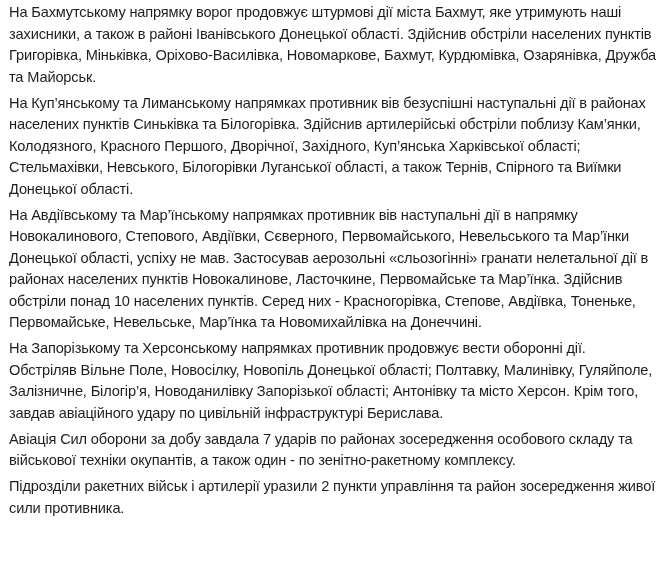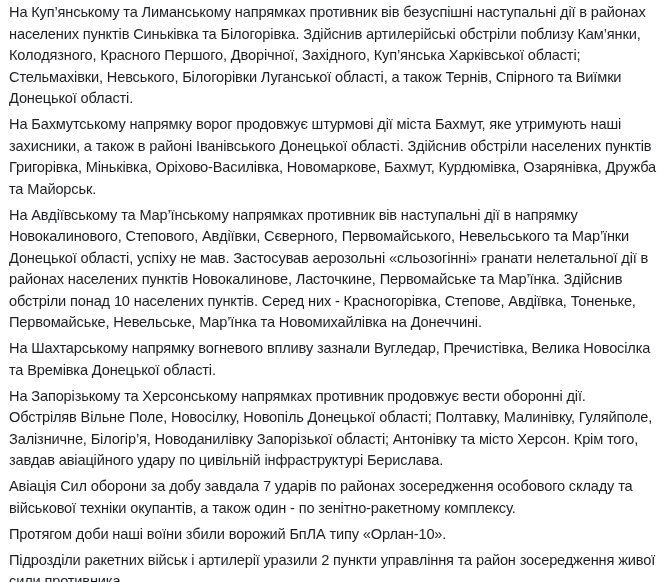--- a/index.html
+++ b/index.html
@@ -13,21 +13,19 @@
     line-height: 21.5px;
     color: #1c1e21;
     letter-spacing: -0.15px;
   }
   .post p { margin: 0 0 4.5px 0; }
 </style>
 </head>
 <body>
 
 <div class="post">
+  <p>На Бахмутському напрямку ворог продовжує штурмові дії міста Бахмут, яке утримують наші захисники, а також в районі Іванівського Донецької області. Здійснив обстріли населених пунктів Григорівка, Міньківка, Оріхово-Василівка, Новомаркове, Бахмут, Курдюмівка, Озарянівка, Дружба та Майорськ.</p>
   <p>На Куп’янському та Лиманському напрямках противник вів безуспішні наступальні дії в районах населених пунктів Синьківка та Білогорівка. Здійснив артилерійські обстріли поблизу Кам’янки, Колодязного, Красного Першого, Дворічної, Західного, Куп’янська Харківської області; Стельмахівки, Невського, Білогорівки Луганської області, а також Тернів, Спірного та Виїмки Донецької області.</p>
-  <p>На Бахмутському напрямку ворог продовжує штурмові дії міста Бахмут, яке утримують наші захисники, а також в районі Іванівського Донецької області. Здійснив обстріли населених пунктів Григорівка, Міньківка, Оріхово-Василівка, Новомаркове, Бахмут, Курдюмівка, Озарянівка, Дружба та Майорськ.</p>
   <p>На Авдіївському та Мар’їнському напрямках противник вів наступальні дії в напрямку Новокалинового, Степового, Авдіївки, Сєверного, Первомайського, Невельського та Мар’їнки Донецької області, успіху не мав. Застосував аерозольні «сльозогінні» гранати нелетальної дії в районах населених пунктів Новокалинове, Ласточкине, Первомайське та Мар’їнка. Здійснив обстріли понад 10 населених пунктів. Серед них - Красногорівка, Степове, Авдіївка, Тоненьке, Первомайське, Невельське, Мар’їнка та Новомихайлівка на Донеччині.</p>
-  <p>На Шахтарському напрямку вогневого впливу зазнали Вугледар, Пречистівка, Велика Новосілка та Времівка Донецької області.</p>
   <p>На Запорізькому та Херсонському напрямках противник продовжує вести оборонні дії. Обстріляв Вільне Поле, Новосілку, Новопіль Донецької області; Полтавку, Малинівку, Гуляйполе, Залізничне, Білогір’я, Новоданилівку Запорізької області; Антонівку та місто Херсон. Крім того, завдав авіаційного удару по цивільній інфраструктурі Берислава.</p>
   <p>Авіація Сил оборони за добу завдала 7 ударів по районах зосередження особового складу та військової техніки окупантів, а також один - по зенітно-ракетному комплексу.</p>
-  <p>Протягом доби наші воїни збили ворожий БпЛА типу «Орлан-10».</p>
   <p>Підрозділи ракетних військ і артилерії уразили 2 пункти управління та район зосередження живої сили противника.</p>
 </div>
 
 </body></html>

